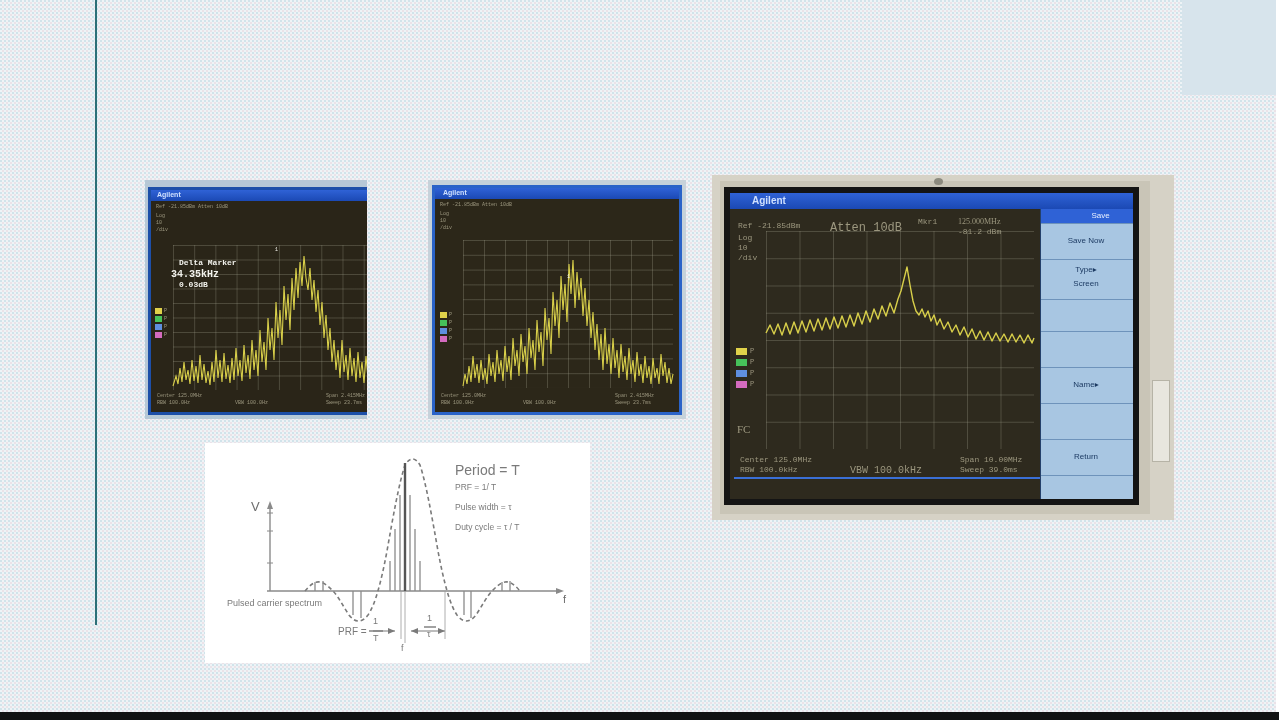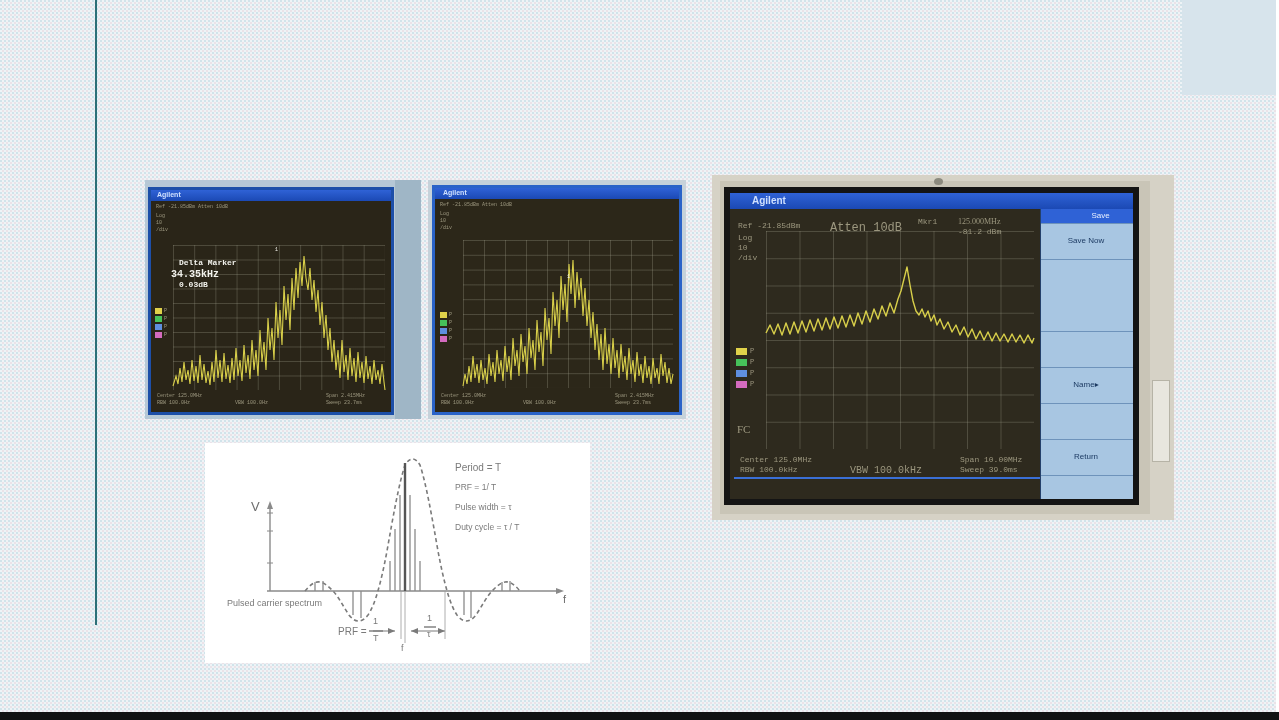--- a/index.html
+++ b/index.html
@@ -41,21 +41,21 @@
     position:absolute;left:150px;top:96px;
     font-family:"Liberation Serif",serif;
     font-size:47px;line-height:1.05;
     color:#151515;letter-spacing:.2px;white-space:nowrap;
   }
 
   
   .photo{position:absolute;overflow:hidden;background:#000;}
 
   
-  #sa1{left:145px;top:180px;width:276px;height:239px;
+  #sa1{left:145px;top:180px;width:222px;height:239px;
        background:#9fb6c6;}
   #sa2{left:428px;top:180px;width:258px;height:239px;
        background:#b9c6ce;}
   #sa3{left:712px;top:175px;width:462px;height:345px;
        background:#cfcdc2;}
 
   .bezel{position:absolute;background:#0c1a2a;}
 
   
   .inst{
@@ -272,20 +272,24 @@
       <div class="sa-txt dim" style="left:10px;top:262px;font-size:8px;">Center 125.0MHz</div>
       <div class="sa-txt dim" style="left:230px;top:262px;font-size:8px;">Span 10.00MHz</div>
       <div class="sa-txt dim" style="left:10px;top:272px;font-size:8px;">RBW 100.0kHz</div>
       <div class="sa-txt dim" style="left:120px;top:272px;font-size:10px;">VBW 100.0kHz</div>
       <div class="sa-txt dim" style="left:230px;top:272px;font-size:8px;">Sweep 39.0ms</div>
       <div style="position:absolute;left:4px;top:284px;right:86px;height:2px;background:#3a6fd6;"></div>
 
       <div class="softkeys" style="left:310px;top:16px;width:93px;bottom:0;">
         <div class="sk hdr" style="top:0;height:14px;line-height:14px;">Save</div>
         <div class="sk" style="top:14px;height:36px;line-height:36px;">Save Now</div>
+        <div class="sk" style="top:50px;height:36px;line-height:14px;padding-top:4px;">
+          <div>Type▸</div>
+          <div>Screen</div>
+        </div>
         <div class="sk" style="top:86px;height:36px;"></div>
         <div class="sk" style="top:122px;height:36px;"></div>
         <div class="sk" style="top:158px;height:36px;line-height:36px;">Name▸</div>
         <div class="sk" style="top:194px;height:36px;"></div>
         <div class="sk" style="top:230px;height:36px;line-height:36px;">Return</div>
       </div>
     </div>
   </div>
 
   <div id="diag">
@@ -345,21 +349,21 @@
       <line x1="164" y1="188" x2="178" y2="188" stroke="#7a7a7a" stroke-width="1.4"></line>
       <line x1="219" y1="184" x2="231" y2="184" stroke="#7a7a7a" stroke-width="1.4"></line>
     </svg>
 
     
     <div class="dg-txt" style="left:46px;top:56px;font-size:13px;color:#6e6e6e;">V</div>
     <div class="dg-txt" style="left:358px;top:150px;font-size:11px;color:#6e6e6e;">f</div>
 
     <div class="dg-txt" style="left:22px;top:155px;font-size:9px;">Pulsed carrier spectrum</div>
 
-    <div class="dg-txt" style="left:250px;top:19px;font-size:10px;">Period = T</div>
+    <div class="dg-txt" style="left:250px;top:19px;font-size:14px;">Period = T</div>
     <div class="dg-txt" style="left:250px;top:39px;font-size:8.5px;">PRF = 1/ T</div>
     <div class="dg-txt" style="left:250px;top:59px;font-size:8.5px;">Pulse width = τ</div>
     <div class="dg-txt" style="left:250px;top:79px;font-size:8.5px;">Duty cycle = τ / T</div>
 
     <div class="dg-txt" style="left:133px;top:183px;font-size:10px;">PRF =</div>
     <div class="dg-txt" style="left:168px;top:173px;font-size:9px;">1</div>
     <div class="dg-txt" style="left:168px;top:190px;font-size:9px;">T</div>
 
     <div class="dg-txt" style="left:222px;top:170px;font-size:9px;">1</div>
     <div class="dg-txt" style="left:222px;top:186px;font-size:9px;">τ</div>

